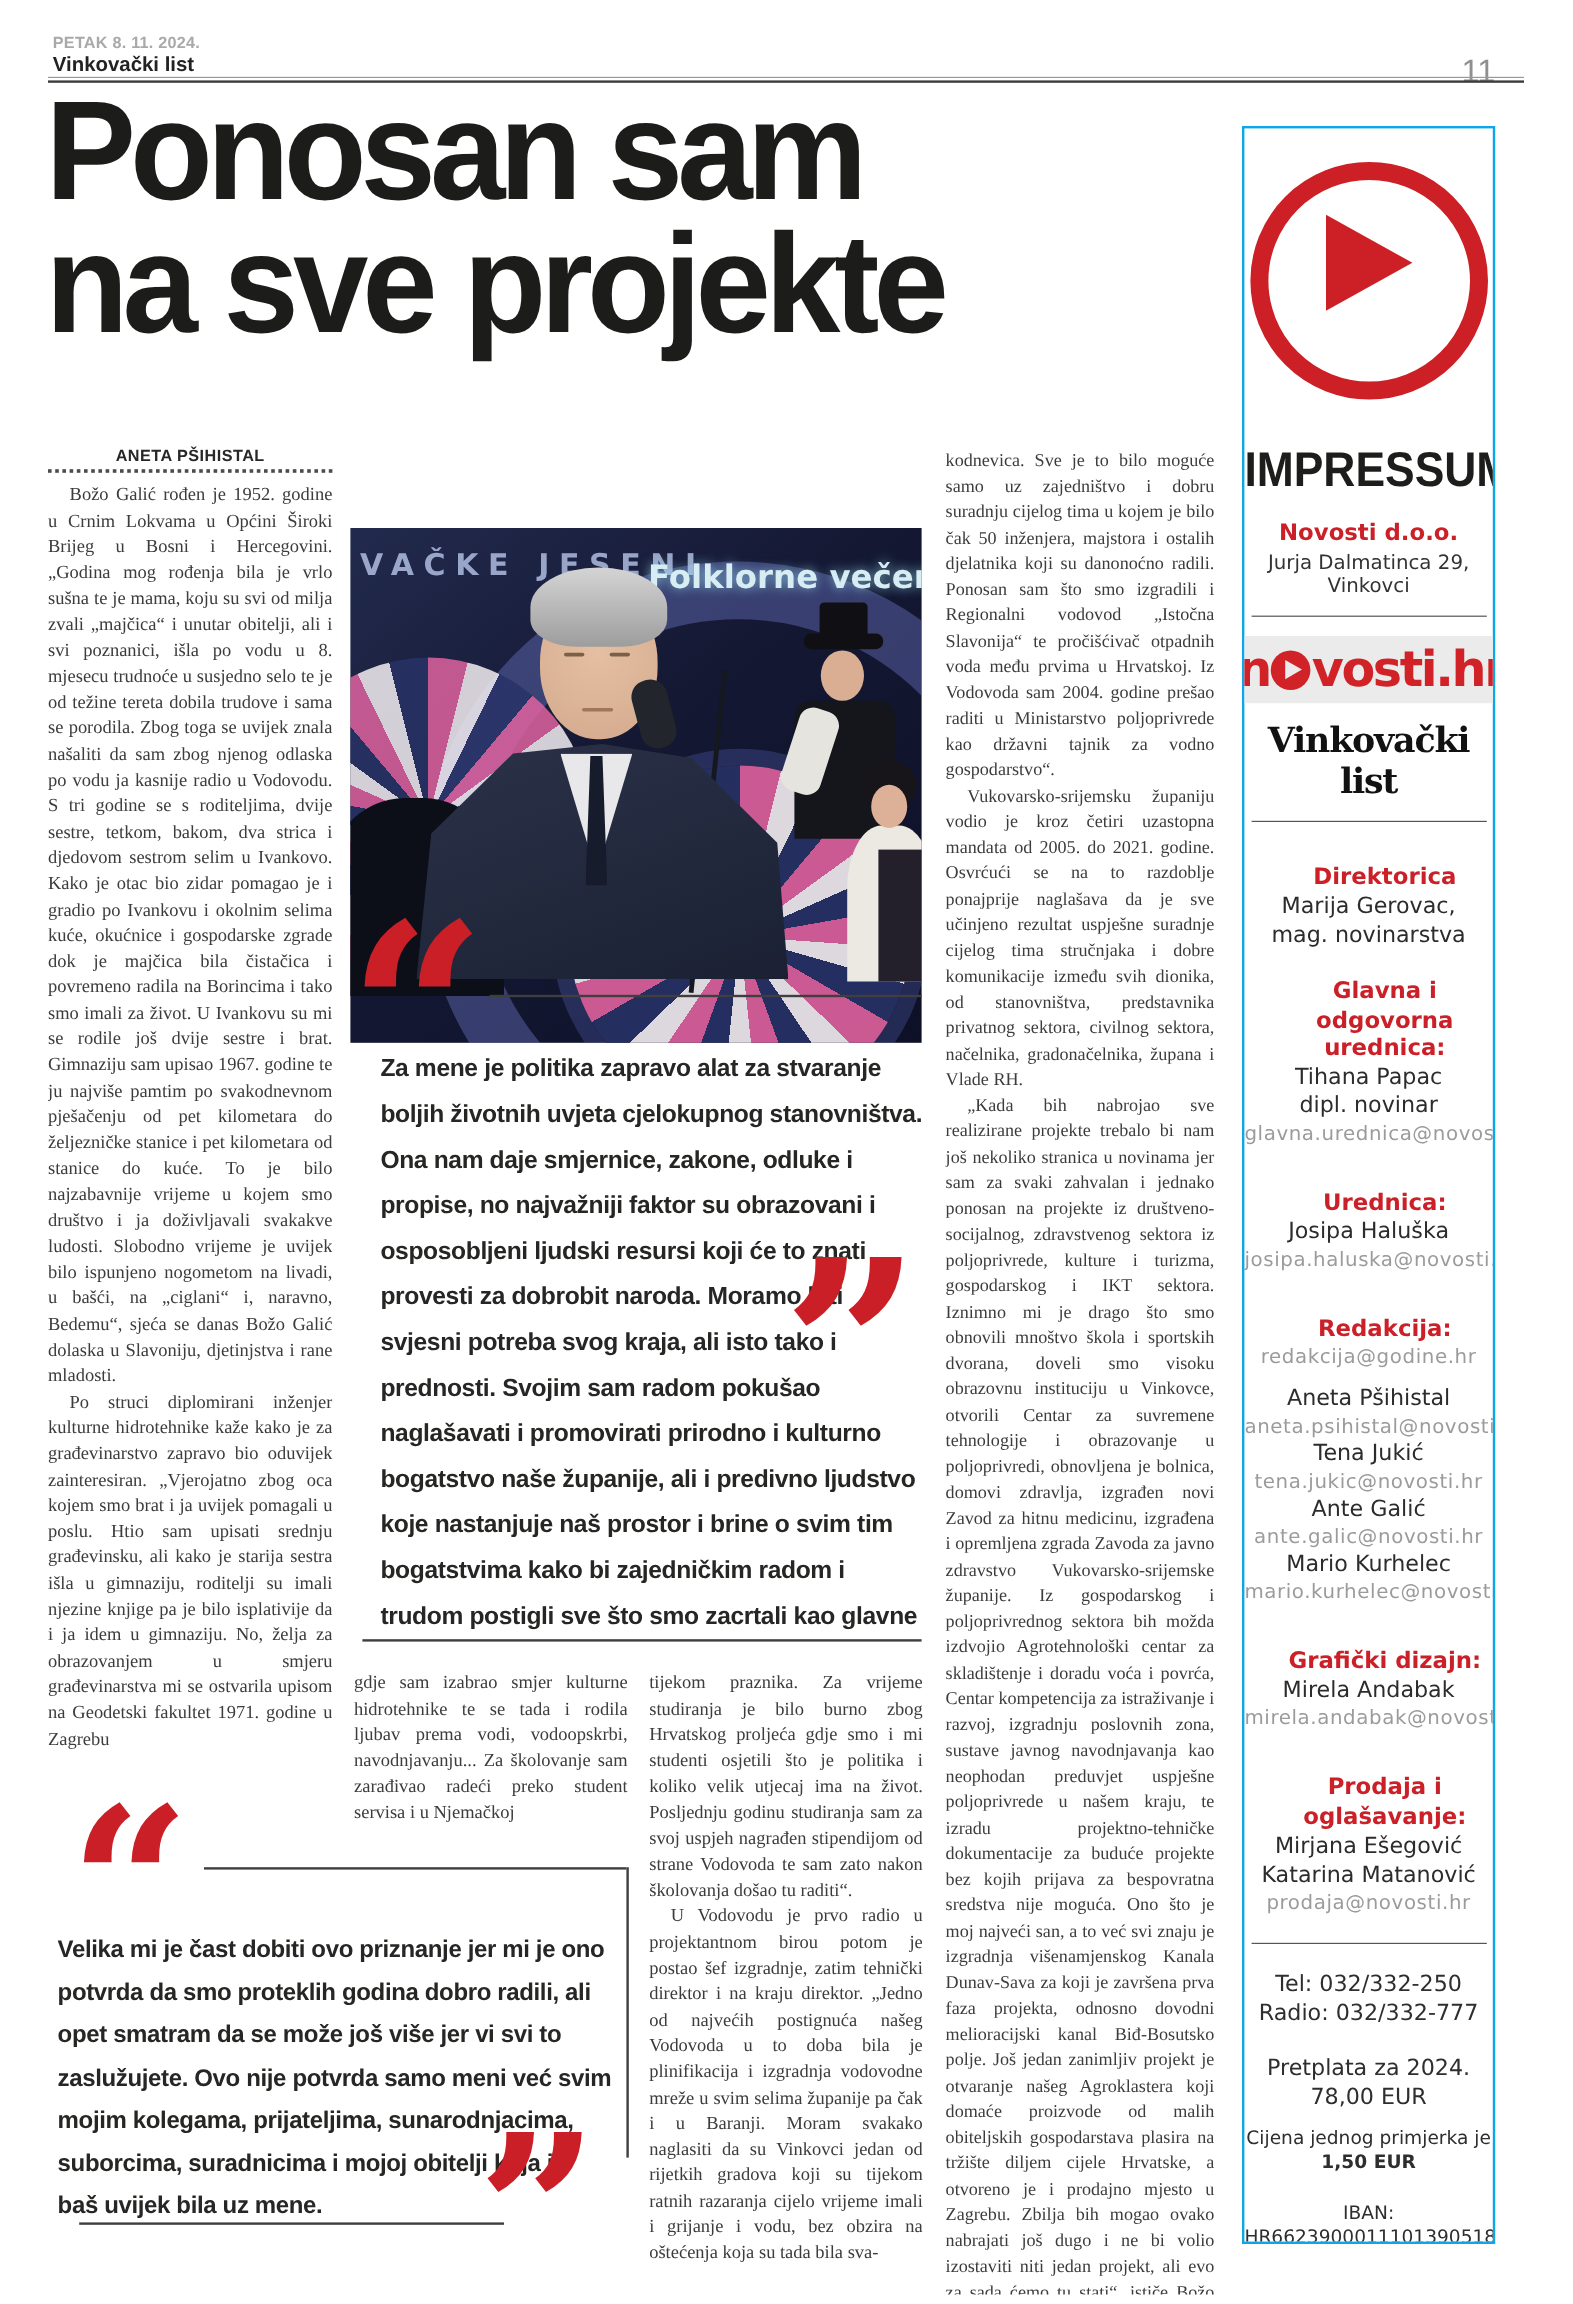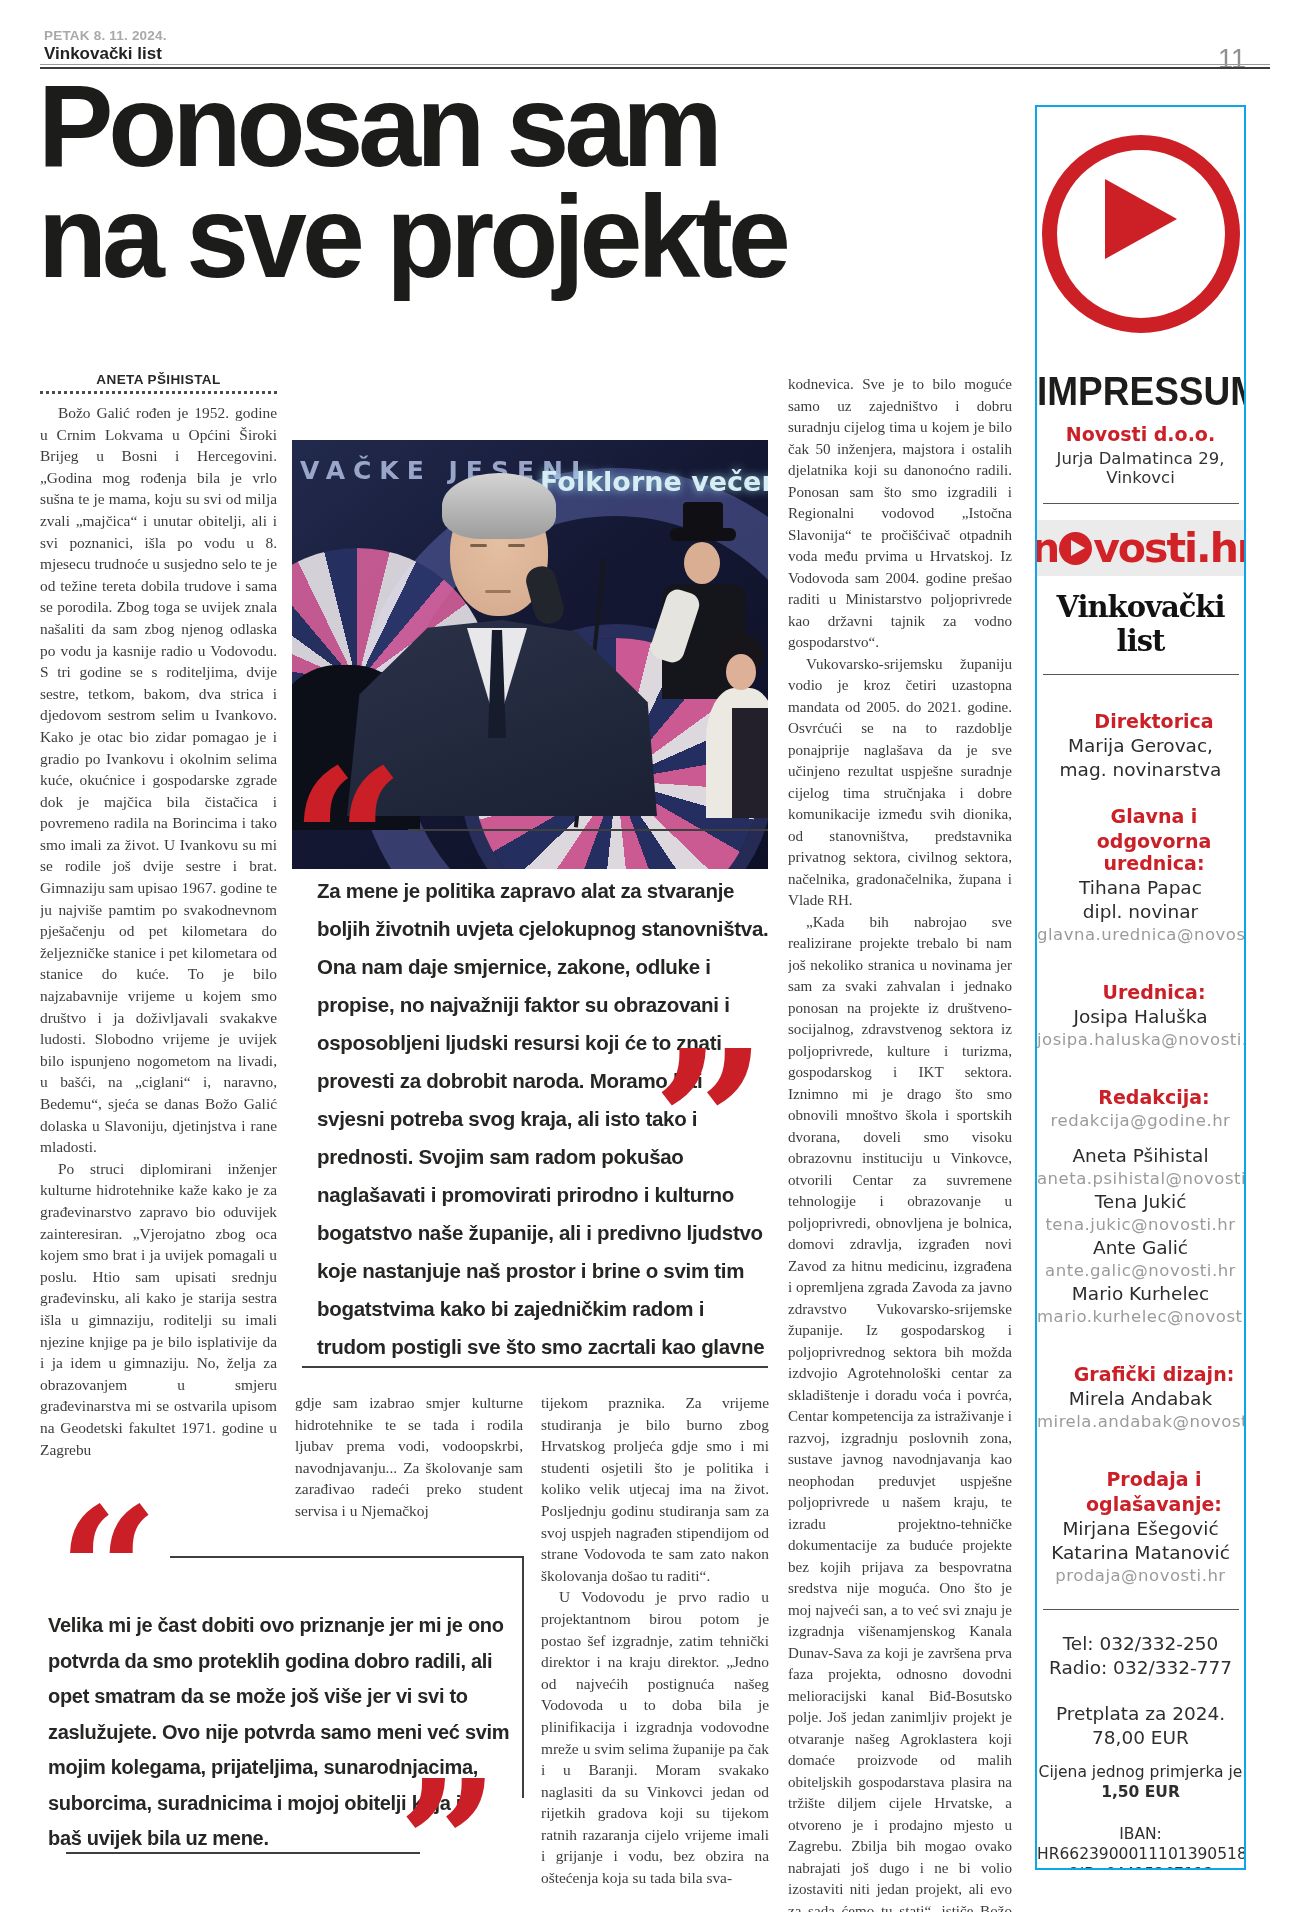--- a/index.html
+++ b/index.html
@@ -101,21 +101,21 @@
   .sidebar{left:1035px;top:105px;width:211px;height:1765px;border:2px solid #0ea5e9;
            background:#fff;font-family:"DejaVu Sans",sans-serif;text-align:center;
            color:#2c2c2c;overflow:hidden;box-sizing:border-box;}
   .sb-logo{margin:28px auto 0;width:168px;height:168px;border:15px solid #cc1f26;border-radius:50%;
            position:relative;}
   .sb-logo-tri{position:absolute;left:48px;top:29px;width:0;height:0;
                border-left:72px solid #cc1f26;border-top:40px solid transparent;
                border-bottom:40px solid transparent;}
   .sb-title{margin-top:38px;font-family:"Liberation Sans",sans-serif;font-weight:700;
             font-size:37px;letter-spacing:0px;color:#1d1d1b;transform:scaleY(1.1);}
-  .sb-company{margin-top:10px;font-size:19px;font-weight:700;color:#cb2027;}
+  .sb-company{margin-top:20px;font-size:19px;font-weight:700;color:#cb2027;}
   .sb-address{margin-top:4px;font-size:16.5px;color:#333;}
   .sb-rule{margin:16px auto 0;width:196px;border-top:1px solid #555;height:0;}
   .sb-logostrip{margin:16px auto 0;width:212px;height:56px;background:#ebebeb;
                 display:flex;align-items:center;justify-content:center;}
   .sb-logotext{font-size:41px;font-weight:700;color:#d12228;letter-spacing:-2px;
                display:flex;align-items:center;}
   .sb-logodot{display:inline-block;width:33px;height:33px;background:#d12228;border-radius:50%;
               position:relative;margin:0 1px;}
   .sb-logodot i{position:absolute;left:12px;top:8px;width:0;height:0;
                 border-left:14px solid #ebebeb;border-top:8.5px solid transparent;

